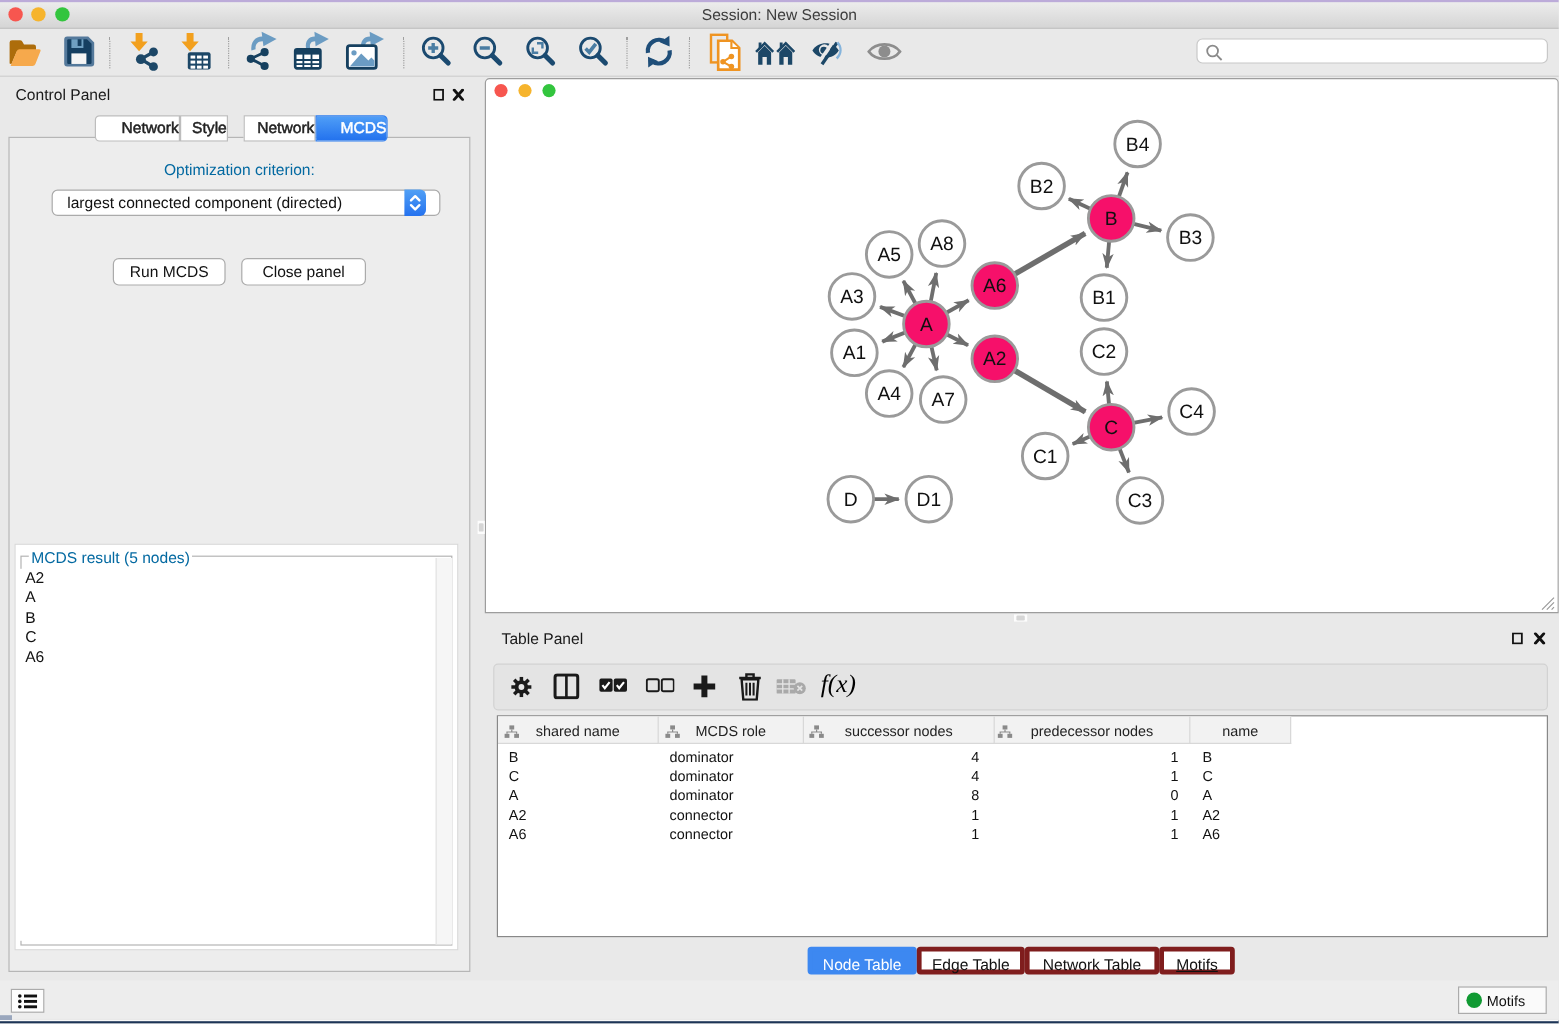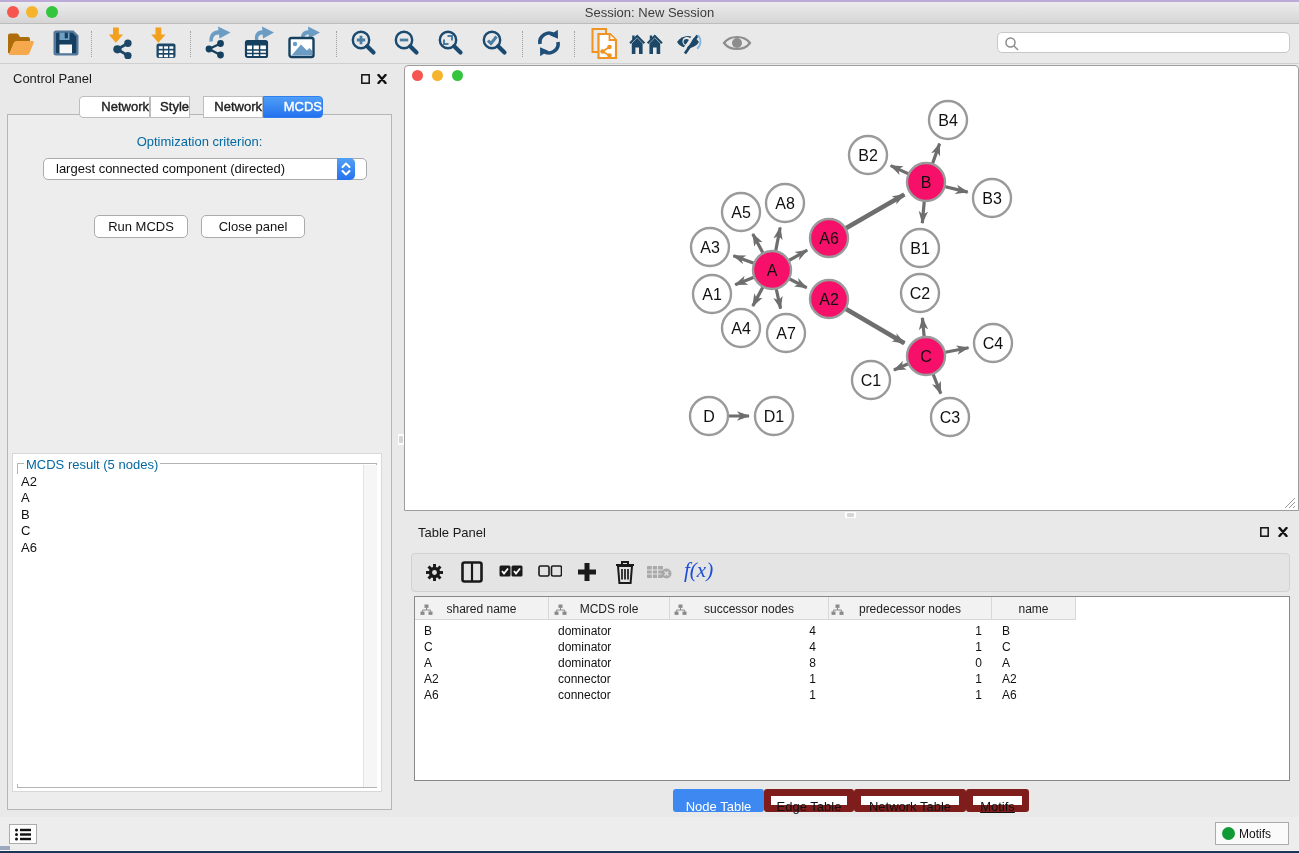--- a/index.html
+++ b/index.html
@@ -51,21 +51,21 @@
 
 #tp-title { left:418px; top:525px; font-size:13px; color:#1a1a1a; }
 #tp-toolbar { left:411px; top:553px; width:879px; height:39px; background:#e4e4e4;
   border:1px solid #d2d2d2; border-radius:4px; }
 #tbl { left:414px; top:596px; width:876px; height:185px; background:#fff; border:1px solid #888888; }
 #tblhead { left:0; top:0; width:661px; height:23px; background:#f2f2f2; border-bottom:1px solid #d8d8d8; }
 .hcell { top:0; height:23px; border-right:1px solid #d8d8d8; font-size:12px; color:#222;
   text-align:center; line-height:25px; }
 .trow { font-size:12px; color:#111; height:16px; line-height:16px; }
 .tcell { position:absolute; }
-.tabs2 { top:789px; height:23px; background:#fff; border:7px solid #7f1d1d; border-radius:3px;
+.tabs2 { top:789px; height:23px; background:#fff; border:4px solid #7f1d1d; border-radius:3px;
   font-size:13px; color:#111; text-align:center; line-height:21px; }
 
 
 #statusbar { left:0; top:817px; width:1299px; height:32px; background:#ededed; }
 #listbtn { left:9px; top:824px; width:28px; height:20px; background:#fdfdfd; border:1px solid #ababab; }
 #membtn { left:1215px; top:822px; width:74px; height:23px; background:#fafafa; border:1px solid #ababab;
   font-size:12px; color:#111; }
 #bottomstrip { left:0; top:850px; width:1299px; height:3px; background:#1d3557; border-top:1px solid #f8f8f8; }
 </style>
 </head>
@@ -379,21 +379,21 @@
 </svg>
 
 <svg class="abs" style="left:647px; top:565px;" width="25" height="14" viewBox="0 0 25 14">
   <g fill="#a9a9a9">
       <rect x="0" y="1" width="16" height="12" rx="1"></rect>
     </g>
   <path d="M0 5 h16 M5.3 1 v12 M10.6 1 v12 M0 9 h16" stroke="#e3e3e3" stroke-width="1.1"></path>
   <circle cx="19.5" cy="8.5" r="5" fill="#a9a9a9"></circle>
   <path d="M17.5 6.5 L21.5 10.5 M21.5 6.5 L17.5 10.5" stroke="#e3e3e3" stroke-width="1.4"></path>
 </svg>
-<div class="abs" style="left:684px; top:558px; width:40px; font-family:'Liberation Serif',serif; font-style:italic; font-size:21px; color:#1d4ed8;">f(x)</div>
+<div class="abs" style="left:684px; top:558px; width:40px; font-family:'Liberation Serif',serif; font-style:italic; font-size:21px; color:#000000;">f(x)</div>
 <div id="tbl" class="abs">
   <div id="tblhead" class="abs"></div>
   <div class="abs hcell" style="left:0; width:134px;">shared name</div>
   <div class="abs hcell" style="left:134px; width:121px;">MCDS role</div>
   <div class="abs hcell" style="left:255px; width:159px;">successor nodes</div>
   <div class="abs hcell" style="left:414px; width:163px;">predecessor nodes</div>
   <div class="abs hcell" style="left:577px; width:84px;">name</div>
   <div id="tblrows" class="abs" style="left:0; top:26px; width:874px;">
       <div class="trow" style="position:absolute; top:0px; width:873px;">
         <span class="tcell" style="left:9px;">B</span>

